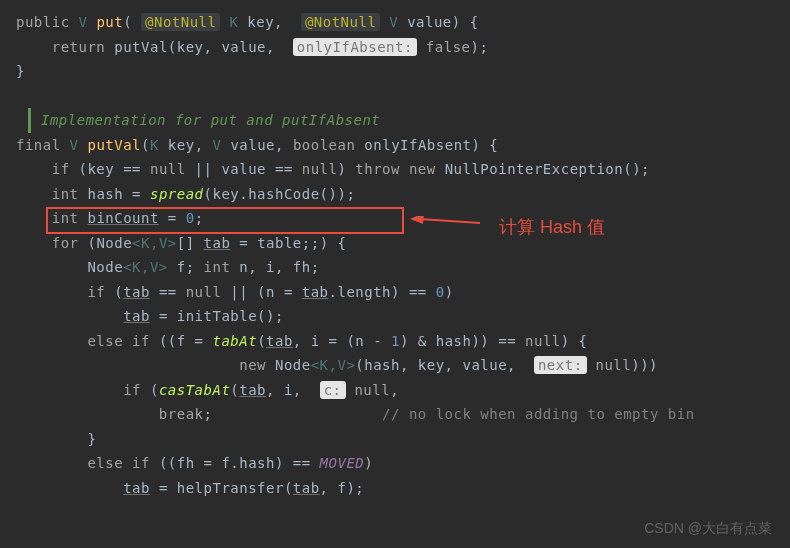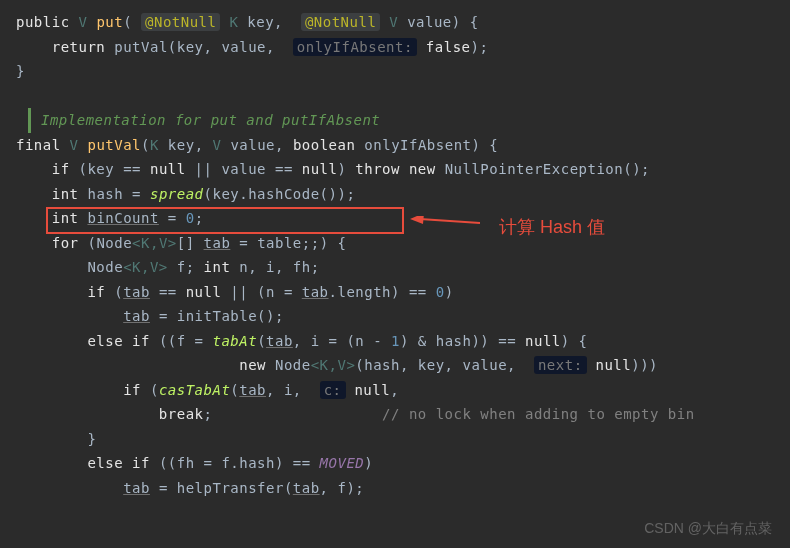--- a/index.html
+++ b/index.html
@@ -15,24 +15,24 @@
     position: relative;
   }
   .code-area {
     padding: 10px 0 10px 16px;
     line-height: 1.75;
     letter-spacing: 0.5px;
   }
   .line {
     white-space: pre;
   }
-  .kw { color: #e5e5e5; }
+  .kw { color: #a3a3a3; }
   .generic { color: #507874; }
   .ann { color: #bbb529; background: #3c3f41; border-radius:3px; padding:1px 4px; }
-  .hint { color: #787878; background: #0f172a; border-radius:3px; padding:1px 4px; }
+  .hint { color: #787878; background: #e5e5e5; border-radius:3px; padding:1px 4px; }
   .method { color: #ffc66d; }
   .italic-call { color: #bef264; font-style: italic; }
   .const { color: #9876aa; }
   .num { color: #6897bb; }
   .comment { color: #808080; }
   .doc-comment {
     color: #629755;
     font-style: italic;
     border-left: 3px solid #629755;
     padding-left: 10px;

